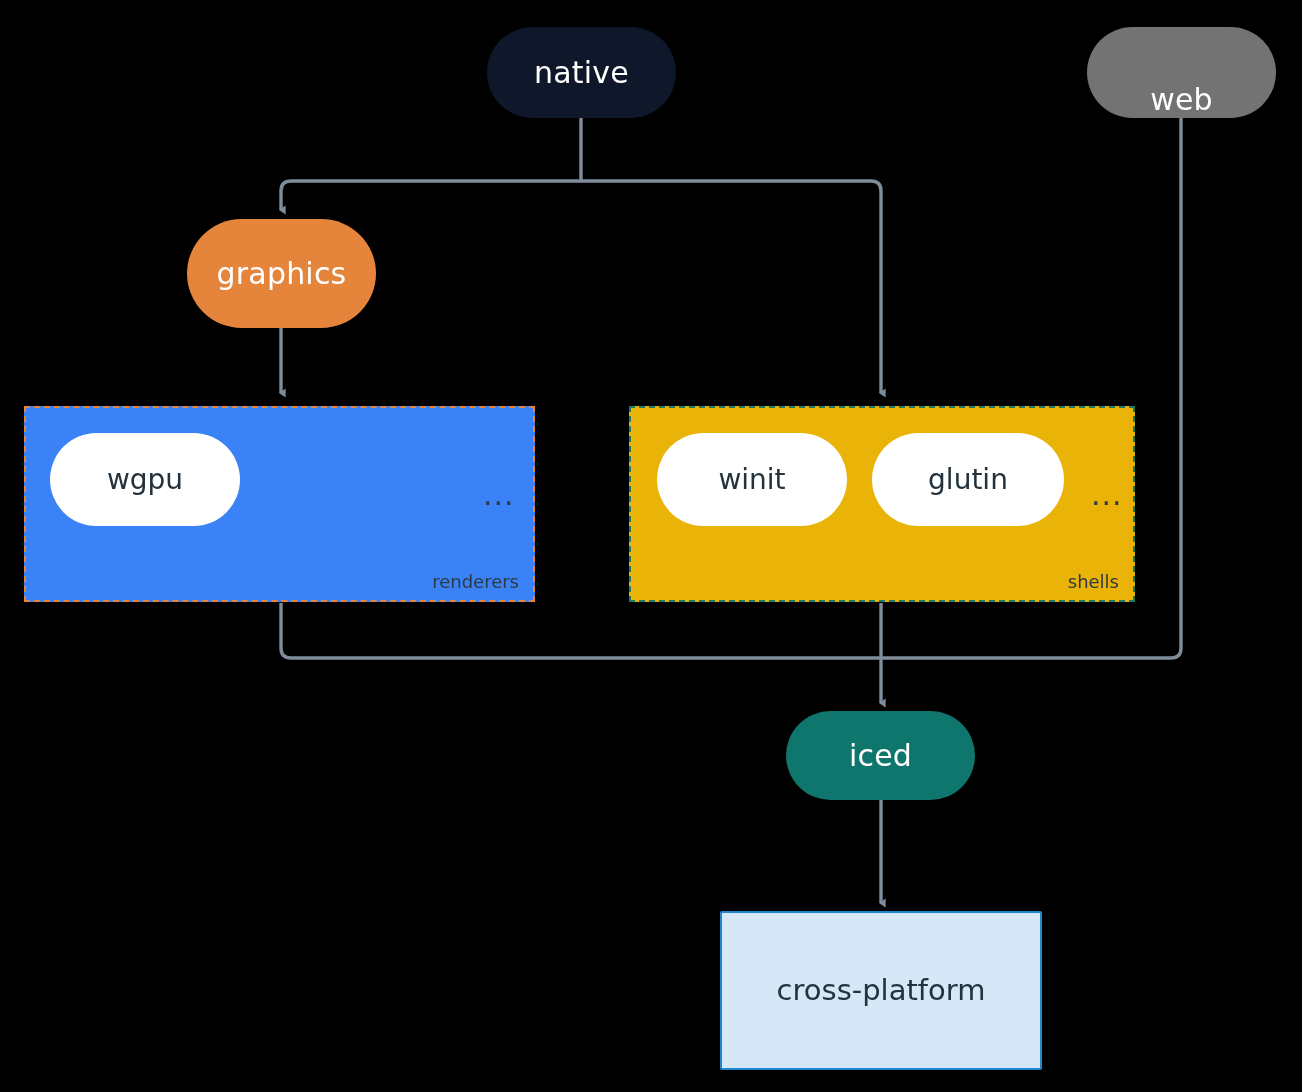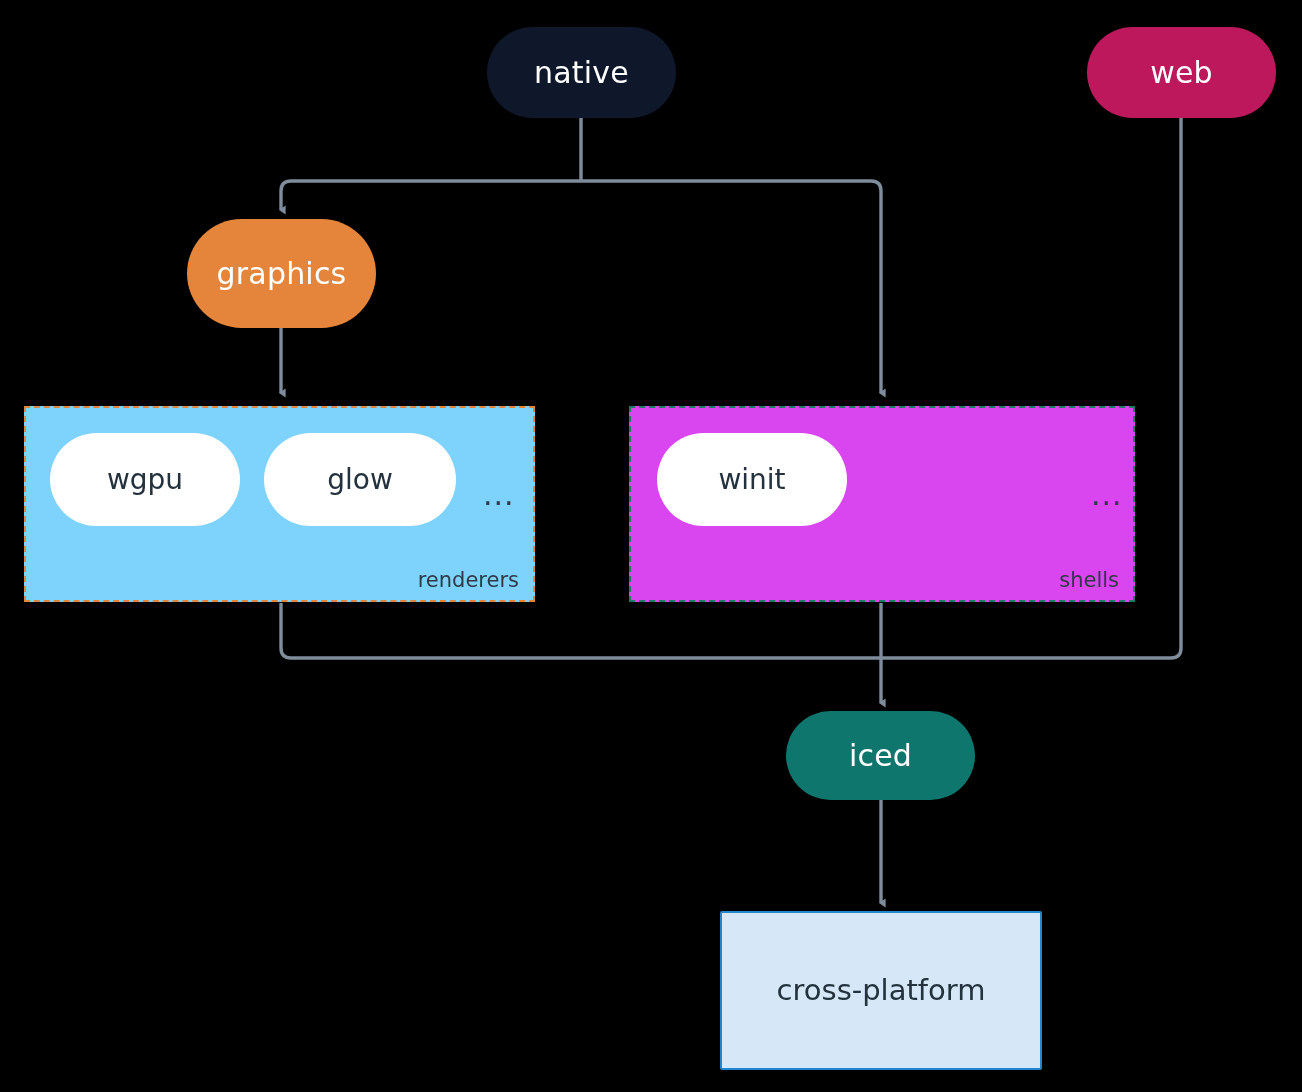--- a/index.html
+++ b/index.html
@@ -33,43 +33,43 @@
     line-height: 1.25;
   }
   
   .pill {
     border-radius: 999px;
     color: #ffffff;
     font-size: 30px;
     letter-spacing: 0.2px;
   }
   .pill.native  { background: #0f172a; }
-  .pill.web     { background: #be185d; }
+  .pill.web     { background: #737373; align-items: flex-end; }
   .pill.graphics{ background: #E5853C; }
   .pill.iced    { background: #0f766e; }
 
   
   .group {
     position: absolute;
     box-sizing: border-box;
   }
   .group.renderers {
-    background: #7dd3fc;
+    background: #3b82f6;
     border: 2px dashed #E5853C;
     padding-left: 32px;
   }
   .group.shells {
-    background: #d946ef;
+    background: #eab308;
     border: 2px dashed #1E7A60;
   }
   .group-label {
     position: absolute;
     right: 14px;
     bottom: 8px;
-    font-size: 21px;
+    font-size: 18px;
     color: #2E3A45;
   }
   .chip {
     position: absolute;
     display: flex;
     align-items: center;
     justify-content: center;
     background: #ffffff;
     border-radius: 999px;
     color: #23323D;
@@ -132,30 +132,30 @@
   </div>
 
   <div class="node pill graphics" style="left:187px; top:219px; width:189px; height:109px;">
     <span>graphics</span>
   </div>
 
   <div class="group renderers" style="left:24px; top:406px; width:511px; height:196px;">
     <div class="chip" style="left:24px; top:25px; width:190px; height:93px;">
       <span>wgpu</span>
     </div>
-    <div class="chip" style="left:238px; top:25px; width:192px; height:93px;">
-      <span>glow</span>
-    </div>
     <div class="ellipsis" style="left:457px; top:72px;">...</div>
     <div class="group-label">renderers</div>
   </div>
 
   <div class="group shells" style="left:629px; top:406px; width:506px; height:196px;">
     <div class="chip" style="left:26px; top:25px; width:190px; height:93px;">
       <span>winit</span>
+    </div>
+    <div class="chip" style="left:241px; top:25px; width:192px; height:93px;">
+      <span>glutin</span>
     </div>
     <div class="ellipsis" style="left:460px; top:72px;">...</div>
     <div class="group-label">shells</div>
   </div>
 
   <div class="node pill iced" style="left:786px; top:711px; width:189px; height:89px;">
     <span>iced</span>
   </div>
 
   <div class="node rect-node" style="left:720px; top:911px; width:322px; height:159px;gap:17px;">

